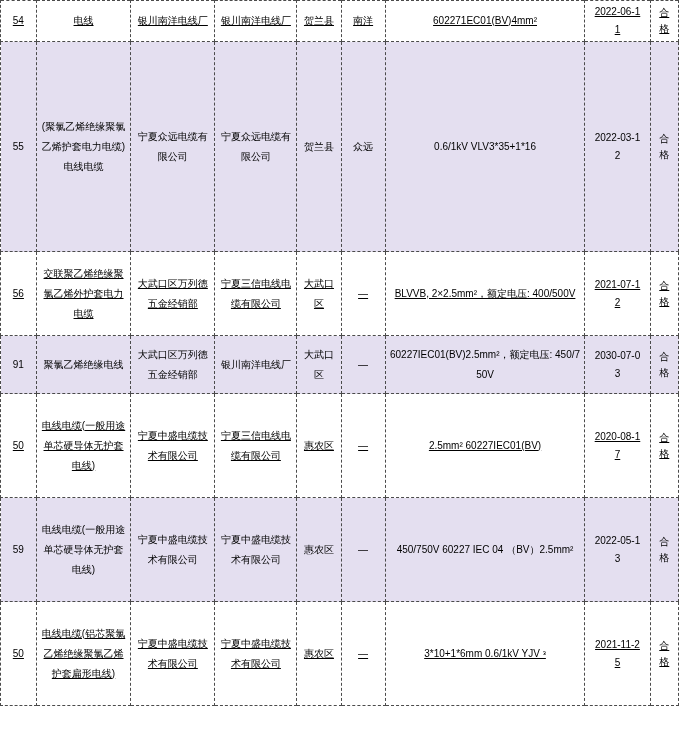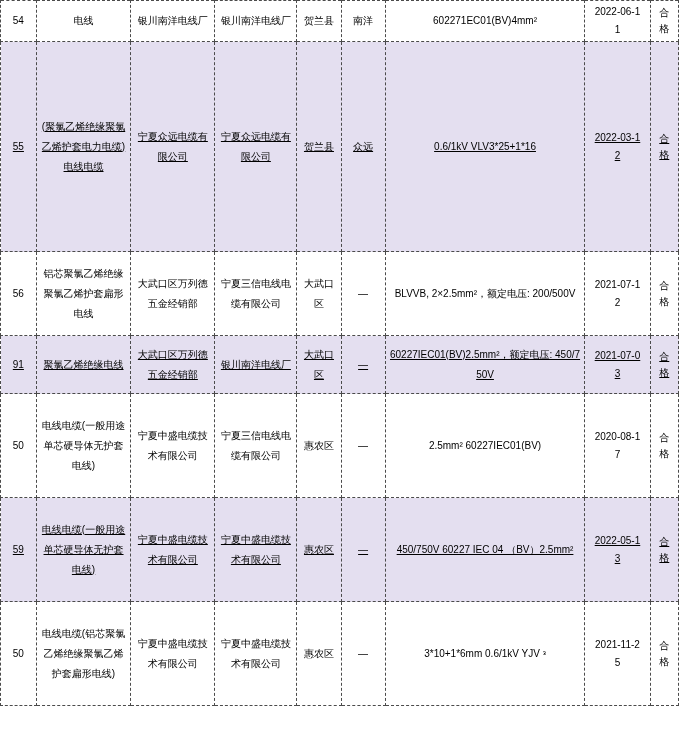--- a/index.html
+++ b/index.html
@@ -35,24 +35,24 @@
     padding: 2px 2px;
     word-break: break-all;
     color: #000;
   }
   table.grid td:first-child {
     border-left: 1px dashed #4b4b4b;
     margin-top: 36px;
   }
   tr.alt td {
     background: #e4dff0;
-    text-decoration: underline;
   }
   tr.plain td {
     background: #ffffff;
+    text-decoration: underline;
   }
   .col-idx   { width: 34px; }
   .col-prod  { width: 90px; }
   .col-mfr   { width: 80px; }
   .col-insp  { width: 78px; }
   .col-area  { width: 42px; }
   .col-brand { width: 42px; }
   .col-spec  { width: 190px; }
   .col-date  { width: 62px; }
   .col-res   { width: 27px; }
@@ -103,59 +103,59 @@
         </td>
       </tr>
 
       <tr class="alt" style="height:210px">
         <td>55</td>
         <td>(聚氯乙烯绝缘聚氯乙烯护套电力电缆)  电线电缆</td>
         <td>宁夏众远电缆有限公司</td>
         <td>宁夏众远电缆有限公司</td>
         <td>贺兰县</td>
         <td>众远</td>
-        <td>0.6/1kV    VLV3*25+1*16</td>
+        <td>0.6/1kV    VLV3*35+1*16</td>
         <td class="date">
           <span>2022-03-1</span>
           <span>2</span>
         </td>
         <td class="res">
           <span>合</span>
           <span>格</span>
         </td>
       </tr>
 
       <tr class="plain" style="height:84px">
         <td>56</td>
-        <td>铝芯聚氯乙烯绝缘聚氯乙烯护套扁形电线</td>
+        <td>交联聚乙烯绝缘聚氯乙烯外护套电力电缆</td>
         <td>大武口区万列德五金经销部</td>
         <td>宁夏三信电线电缆有限公司</td>
         <td>大武口区</td>
         <td>—</td>
-        <td>BLVVB, 2×2.5mm²，额定电压: 200/500V</td>
+        <td>BLVVB, 2×2.5mm²，额定电压: 400/500V</td>
         <td class="date">
           <span>2021-07-1</span>
           <span>2</span>
         </td>
         <td class="res">
           <span>合</span>
           <span>格</span>
         </td>
       </tr>
 
       <tr class="alt" style="height:58px">
         <td>91</td>
         <td>聚氯乙烯绝缘电线</td>
         <td>大武口区万列德五金经销部</td>
         <td>银川南洋电线厂</td>
         <td>大武口区</td>
         <td>—</td>
         <td>60227IEC01(BV)2.5mm²，额定电压: 450/750V</td>
         <td class="date">
-          <span>2021-07-0</span>
+          <span>2030-07-0</span>
           <span>3</span>
         </td>
         <td class="res">
           <span>合</span>
           <span>格</span>
         </td>
       </tr>
 
       <tr class="plain" style="height:104px">
         <td>50</td>

